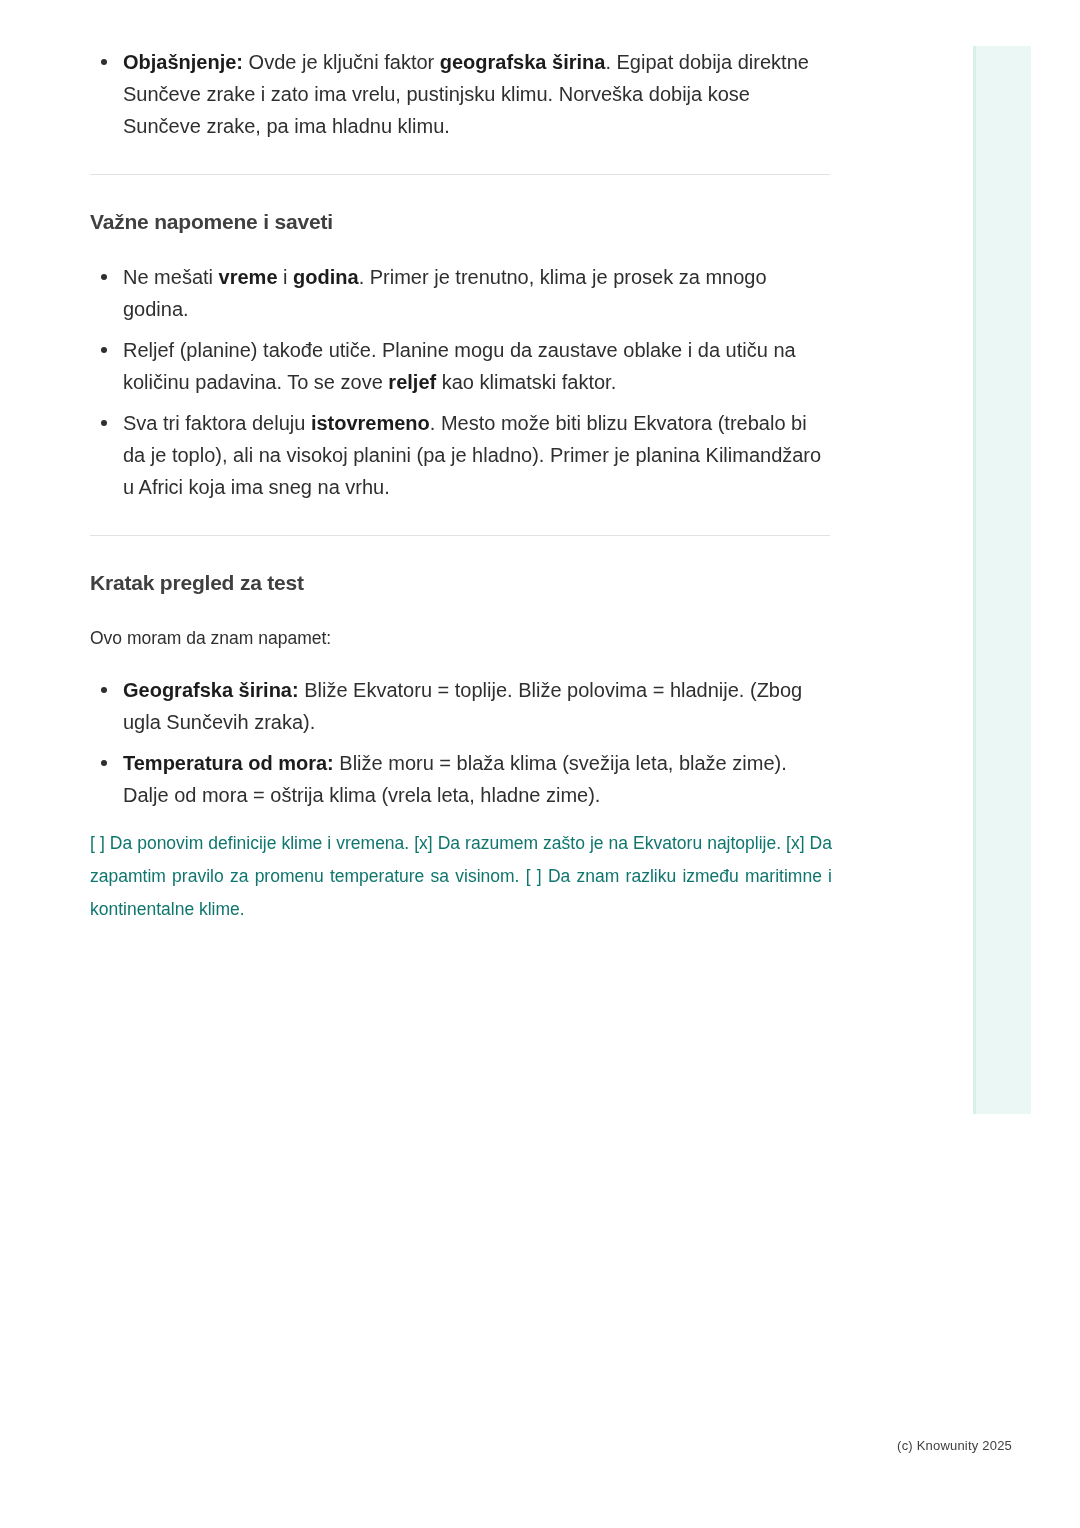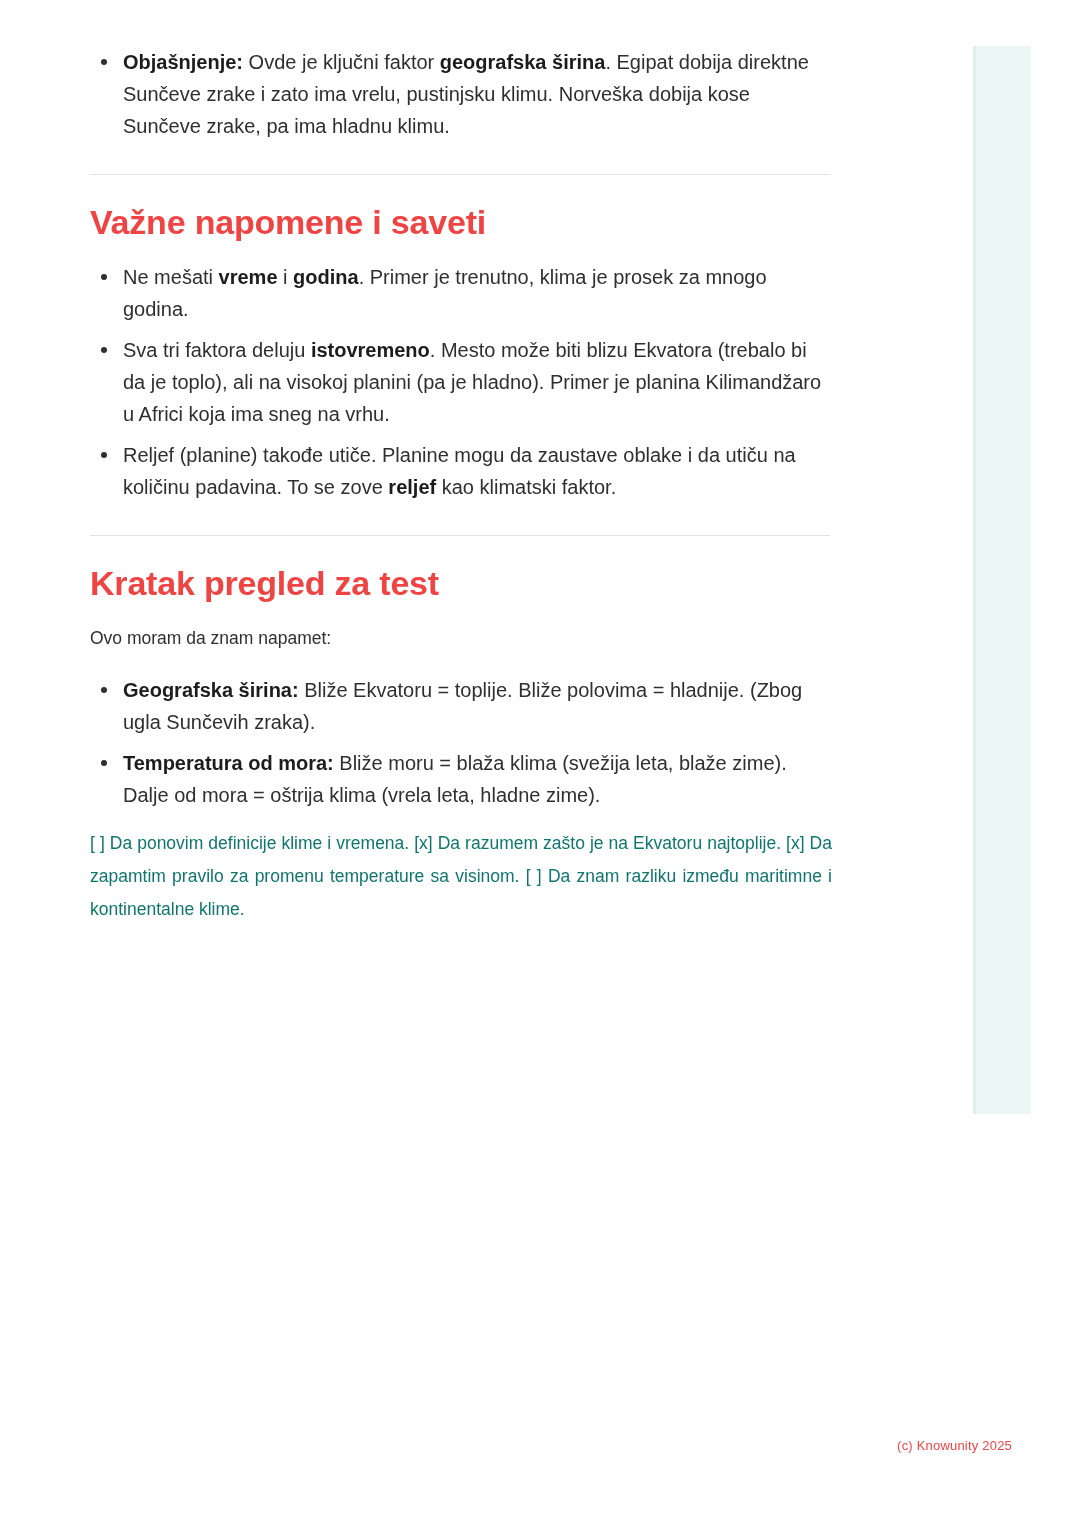--- a/index.html
+++ b/index.html
@@ -71,24 +71,24 @@
     font-weight: bold;
     color: #1c1c1c;
   }
   .divider {
     height: 1px;
     background: #e2e2e2;
     margin: 32px 0 30px 0;
     width: 740px;
   }
   h2.section {
-    font-size: 34px;
+    font-size: 21px;
     line-height: 34px;
     font-weight: bold;
-    color: #ef4444;
+    color: #404040;
     margin: 0 0 22px 0;
     letter-spacing: -0.2px;
   }
   .para {
     font-size: 17.5px;
     line-height: 32px;
     color: #2f2f2f;
     margin: 0 0 20px 0;
   }
   .justified {
@@ -96,21 +96,21 @@
     font-size: 17.5px;
     line-height: 33px;
     color: #0f766e;
     margin: 16px 0 0 0;
   }
   .footer {
     position: absolute;
     right: 68px;
     top: 1438px;
     font-size: 13px;
-    color: #ef4444;
+    color: #404040;
     letter-spacing: 0.2px;
   }
 </style>
 </head>
 <body>
 
 <div class="page">
 
   <div class="side-rail"></div>
   <div class="side-rail-edge"></div>
@@ -120,22 +120,22 @@
     <ul class="bullets">
       <li><span class="b">Objašnjenje:</span><span> Ovde je ključni faktor </span><span class="b">geografska širina</span><span>. Egipat dobija direktne Sunčeve zrake i zato ima vrelu, pustinjsku klimu. Norveška dobija kose Sunčeve zrake, pa ima hladnu klimu.</span></li>
     </ul>
 
     <div class="divider"></div>
 
     <h2 class="section">Važne napomene i saveti</h2>
 
     <ul class="bullets">
       <li><span>Ne mešati </span><span class="b">vreme</span><span> i </span><span class="b">godina</span><span>. Primer je trenutno, klima je prosek za mnogo godina.</span></li>
+      <li><span>Reljef (planine) takođe utiče. Planine mogu da zaustave oblake i da utiču na količinu padavina. To se zove </span><span class="b">reljef</span><span> kao klimatski faktor.</span></li>
       <li><span>Sva tri faktora deluju </span><span class="b">istovremeno</span><span>. Mesto može biti blizu Ekvatora (trebalo bi da je toplo), ali na visokoj planini (pa je hladno). Primer je planina Kilimandžaro u Africi koja ima sneg na vrhu.</span></li>
-      <li><span>Reljef (planine) takođe utiče. Planine mogu da zaustave oblake i da utiču na količinu padavina. To se zove </span><span class="b">reljef</span><span> kao klimatski faktor.</span></li>
     </ul>
 
     <div class="divider"></div>
 
     <h2 class="section">Kratak pregled za test</h2>
 
     <p class="para">Ovo moram da znam napamet:</p>
 
     <ul class="bullets">
       <li><span class="b">Geografska širina:</span><span> Bliže Ekvatoru = toplije. Bliže polovima = hladnije. (Zbog ugla Sunčevih zraka).</span></li>

